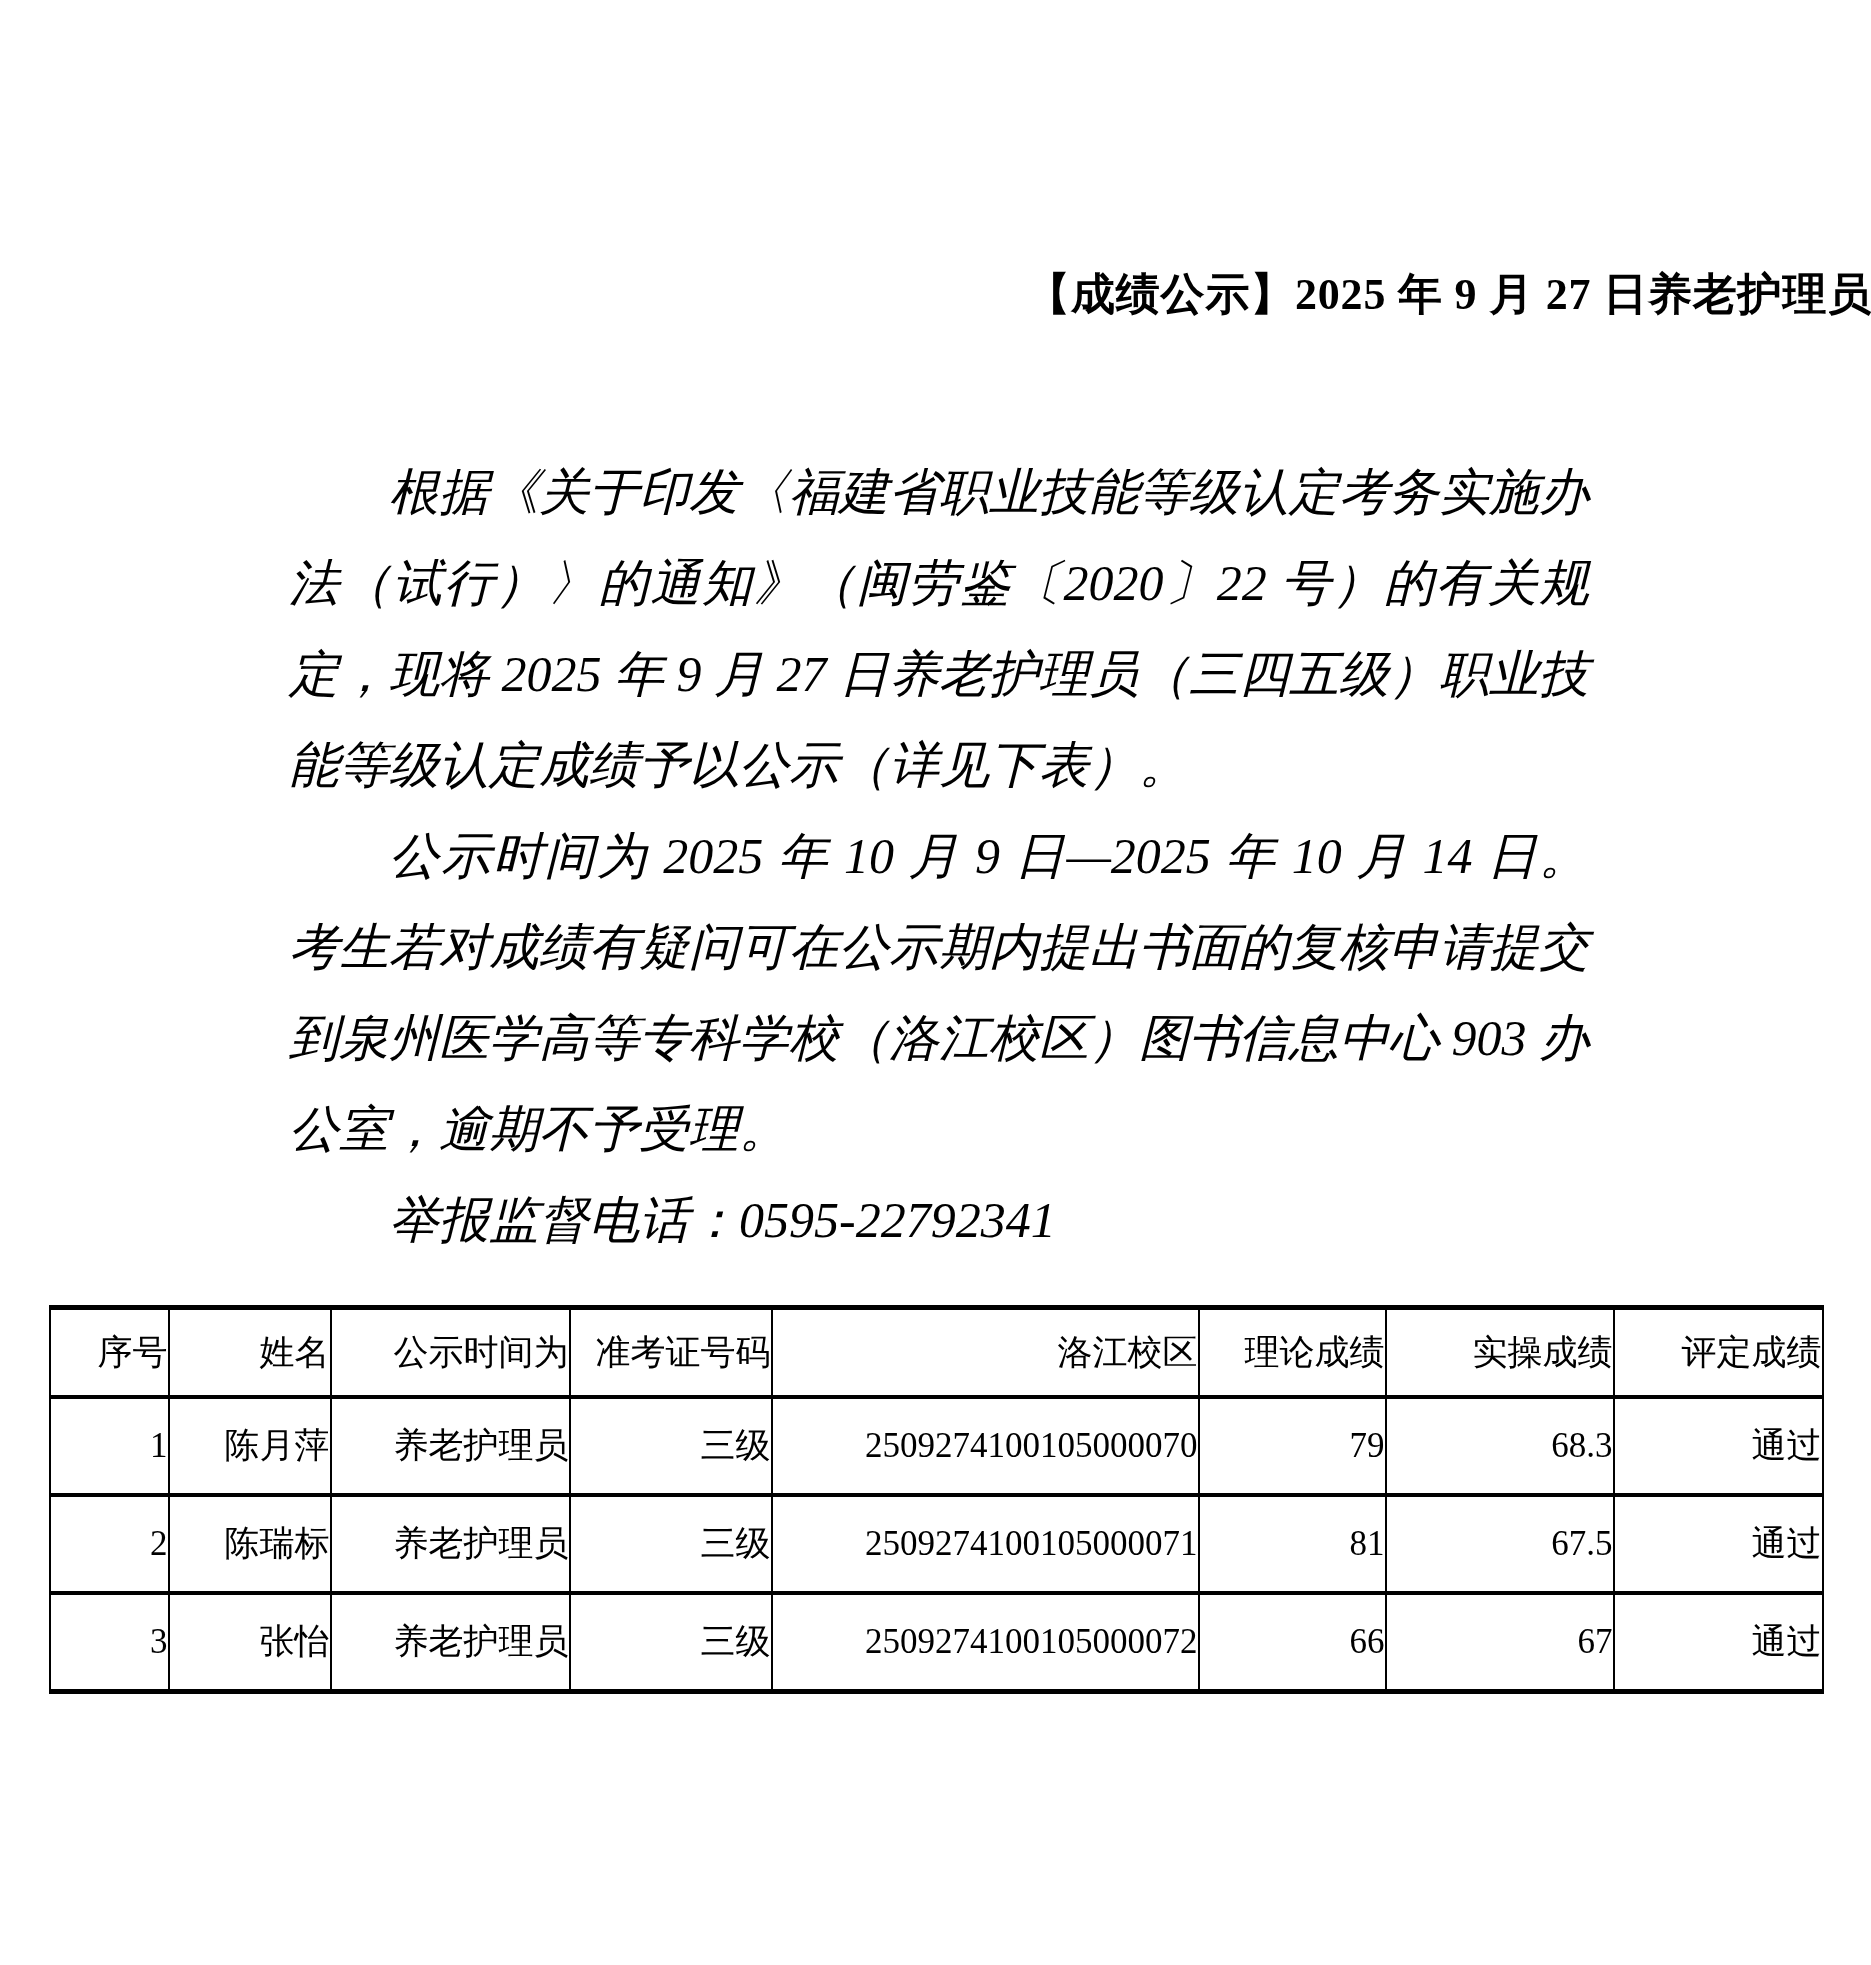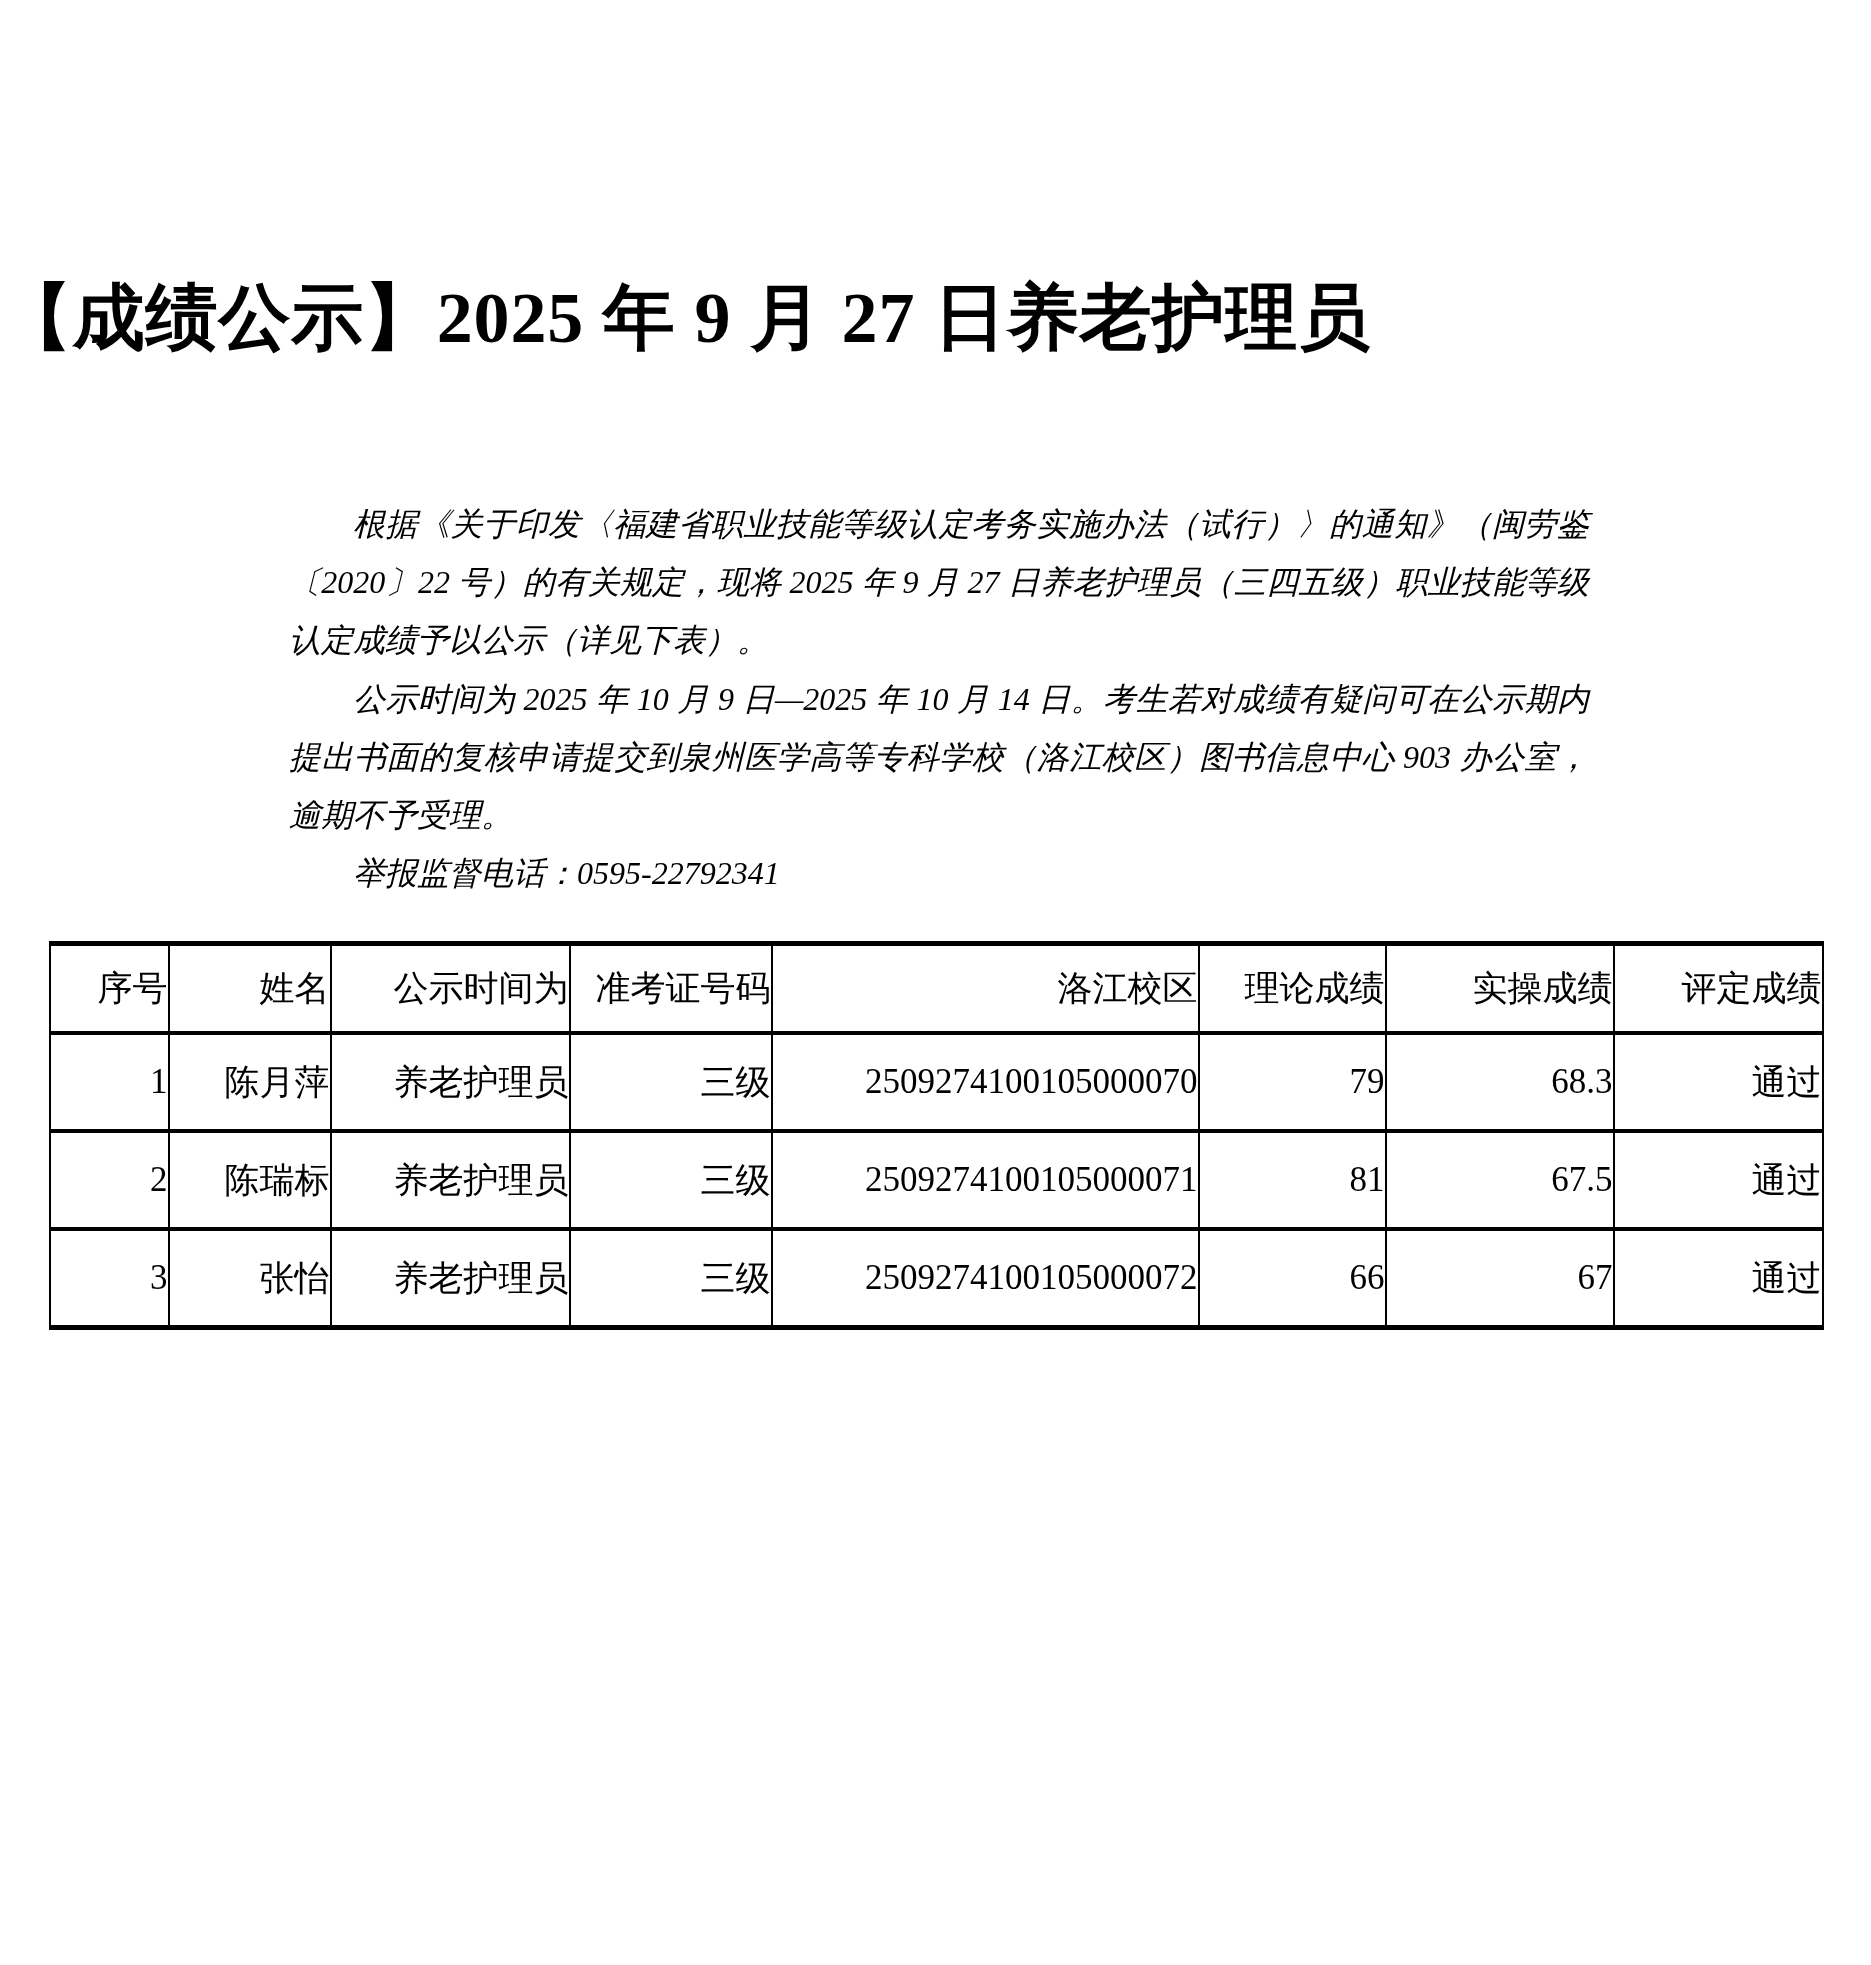--- a/index.html
+++ b/index.html
@@ -7,29 +7,29 @@
     position: relative;
     width: 1872px;
     height: 2647px;
     background: #ffffff;
     color: #000000;
     font-family: "Liberation Serif", "DejaVu Serif", serif;
     overflow: hidden;
   }
   .doc-title {
     padding-top: 257px;
-    text-align: left;
+    text-align: right;
     font-weight: 700;
-    font-size: 72px;
+    font-size: 44px;
     line-height: 1.72;
     letter-spacing: 0.8px;
   }
   .body-block {
     margin: 114px 283px 0 289px;
-    font-size: 32px;
+    font-size: 50px;
     line-height: 1.82;
     text-align: justify;
     font-style: italic;
   }
   .body-block p {
     margin: 0;
     text-indent: 2em;
   }
   .table-title {
     margin-top: 86px;

